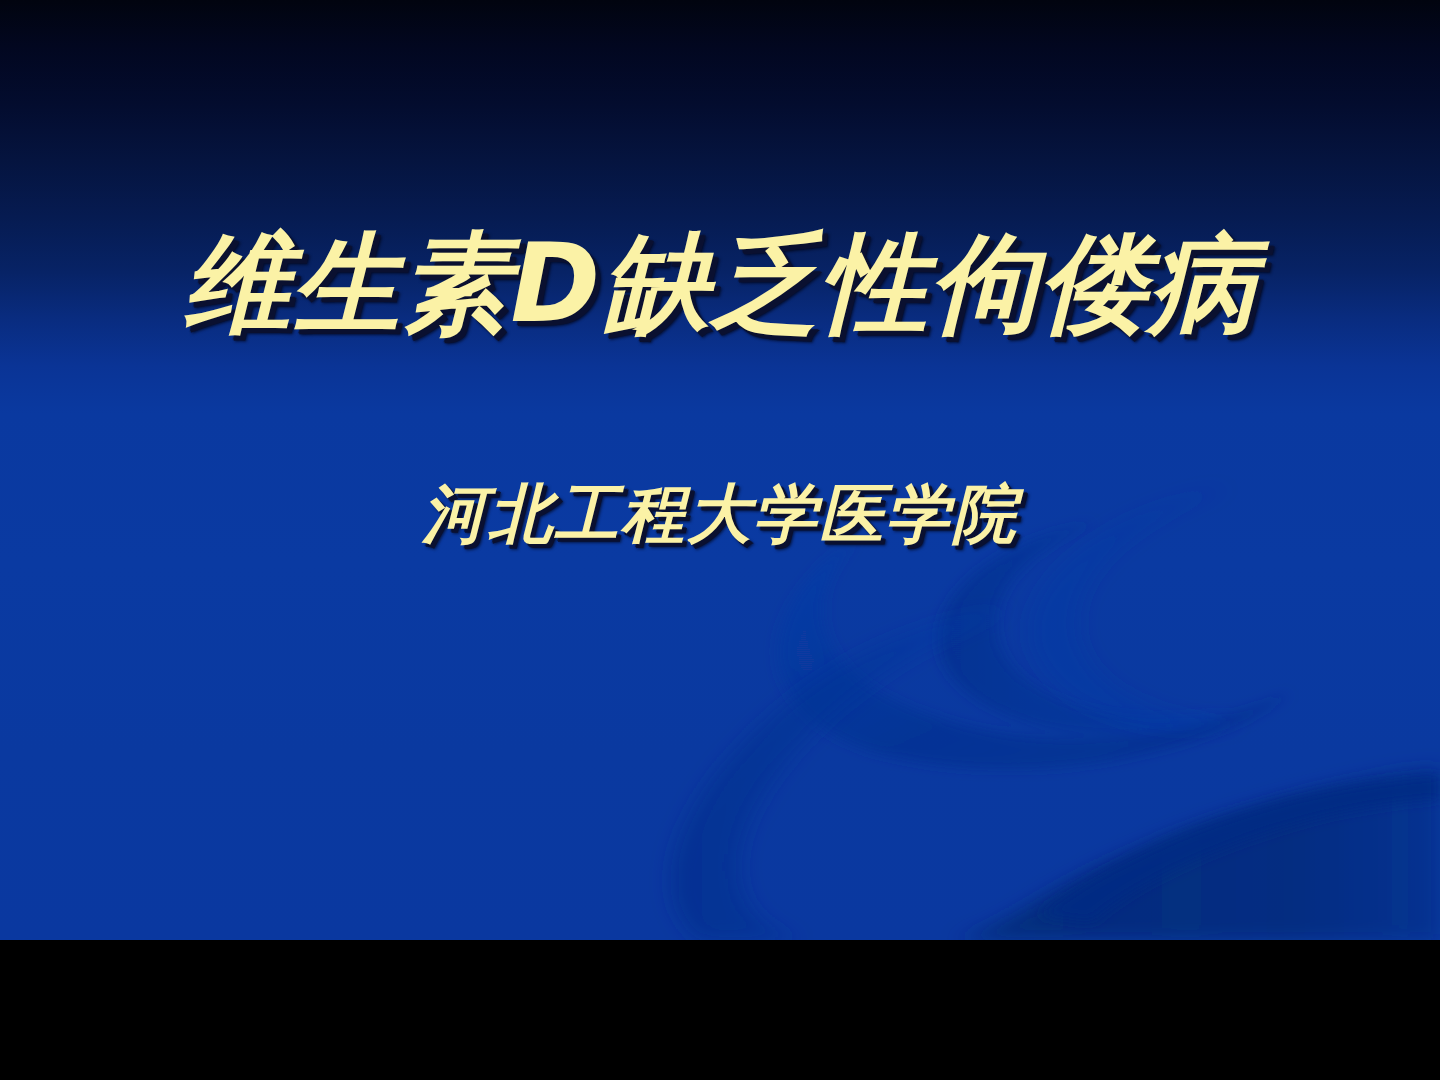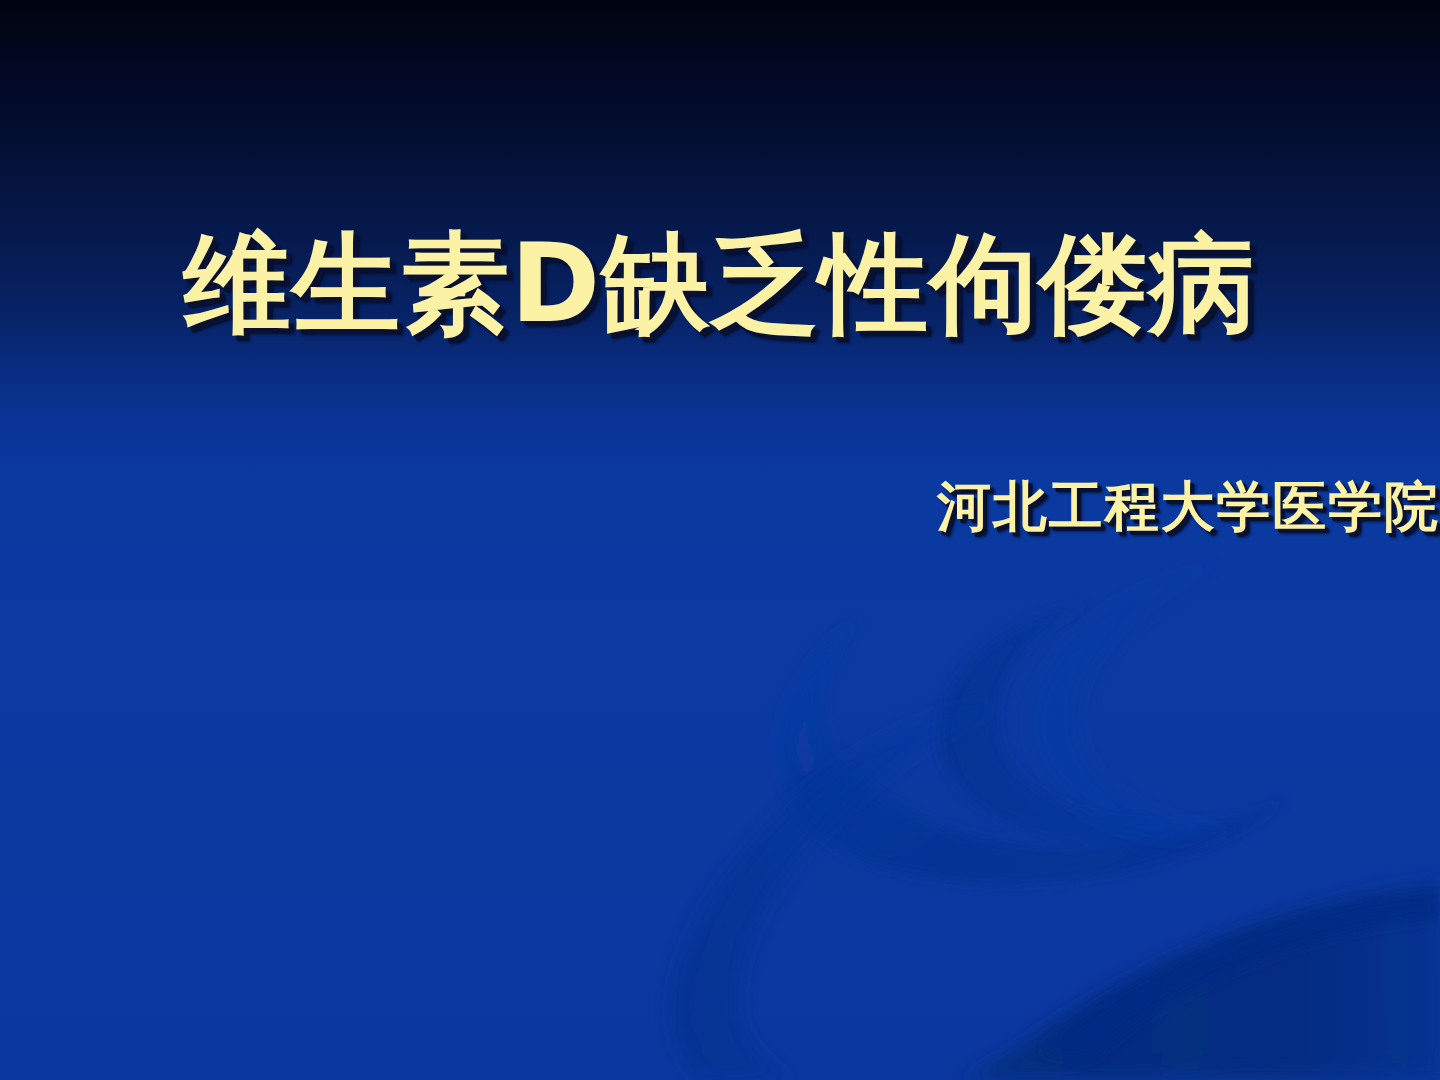--- a/index.html
+++ b/index.html
@@ -5,38 +5,39 @@
 <style>
   html, body {
     margin: 0;
     padding: 0;
     background: #000;
   }
 
   .slide {
     position: relative;
     width: 1440px;
-    height: 1080px;
+    height: 940px;
     overflow: hidden;
     font-family: "DejaVu Sans", "Liberation Sans", sans-serif;
     
     background:
       linear-gradient(to bottom,
         #01040f 0%,
         #020720 5%,
         #030c2e 11%,
         #05143f 17%,
         #061b51 23%,
         #072366 29%,
         #092c80 34%,
         #0a3496 39%,
         #0a39a0 44%,
         #0a3aa2 60%,
         #0a39a0 80%,
         #0a38a0 100%);
+    font-style: italic;
   }
 
   
   .bg-art {
     position: absolute;
     inset: 0;
     width: 100%;
     height: 100%;
     pointer-events: none;
   }
@@ -72,31 +73,30 @@
   .subtitle-block {
     position: absolute;
     top: 470px;
     left: 0;
     right: 0;
     text-align: center;
   }
 
   .subtitle-line {
     font-family: "DejaVu Sans", "Liberation Sans", sans-serif;
-    font-size: 54px;
+    font-size: 64px;
     line-height: 1.38;
     font-weight: 700;
     letter-spacing: 0.035em;
     color: #fbf2a6;
     text-shadow:
        4px 4px 0   #0a1030,
        3px 3px 1px #0b1334,
        5px 5px 3px rgba(2,6,24,0.7);
     white-space: nowrap;
-    text-align: right;
   }
 </style>
 </head>
 <body>
 
 <div class="slide">
 
   <svg class="bg-art" viewBox="0 0 1440 1080" preserveAspectRatio="none" aria-hidden="true">
     <defs>
       <filter id="softBlur" x="-20%" y="-20%" width="140%" height="140%">

